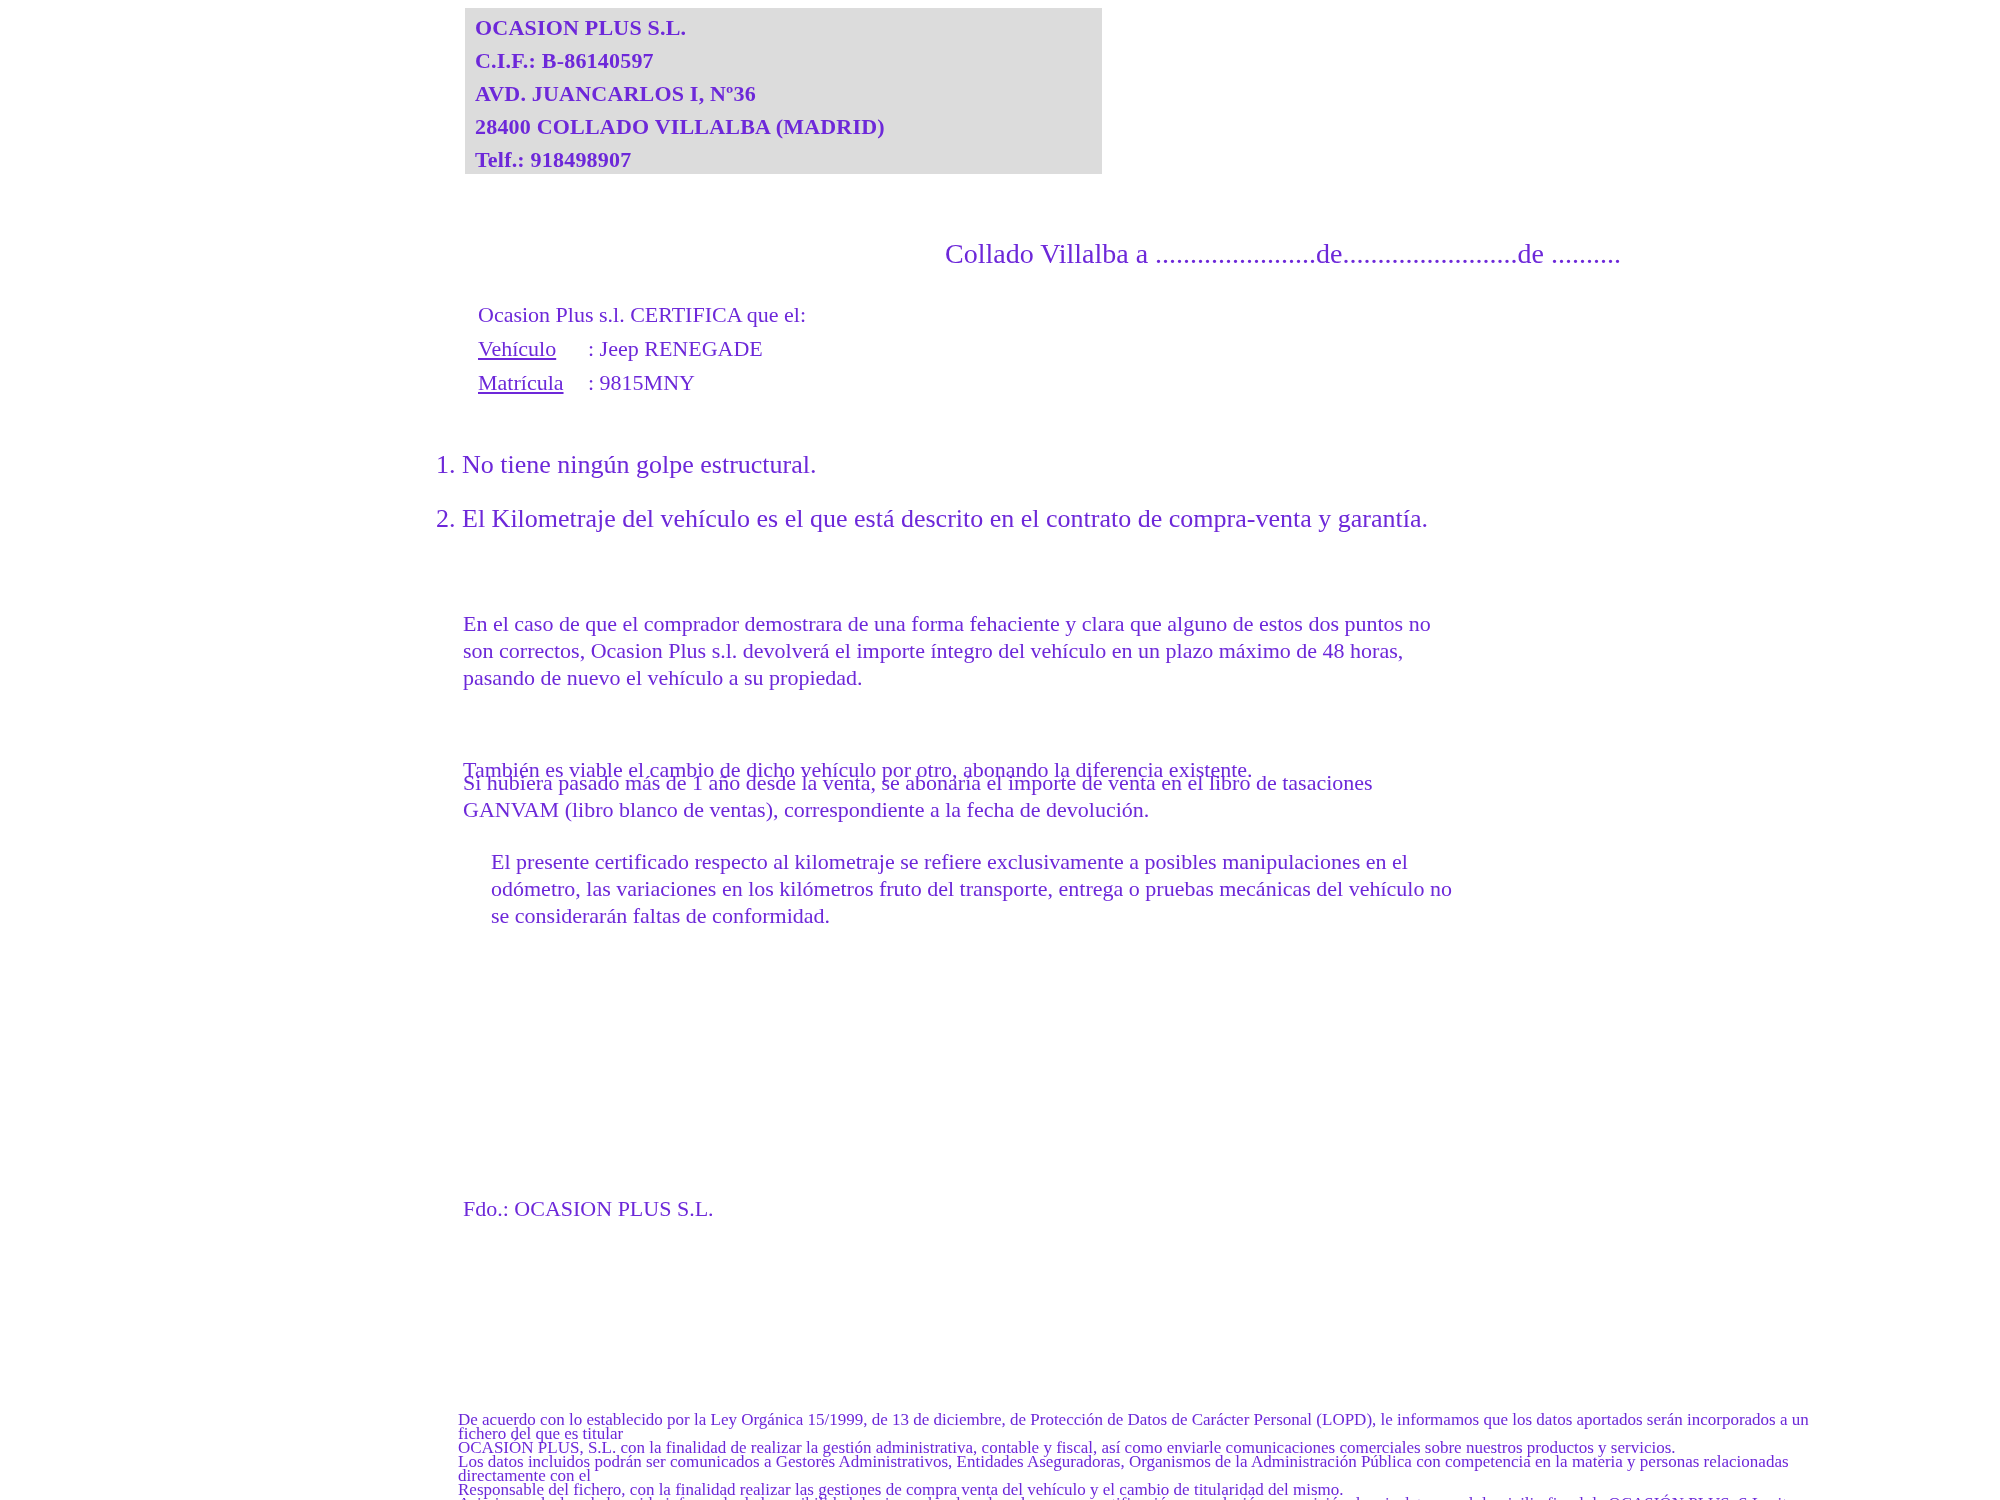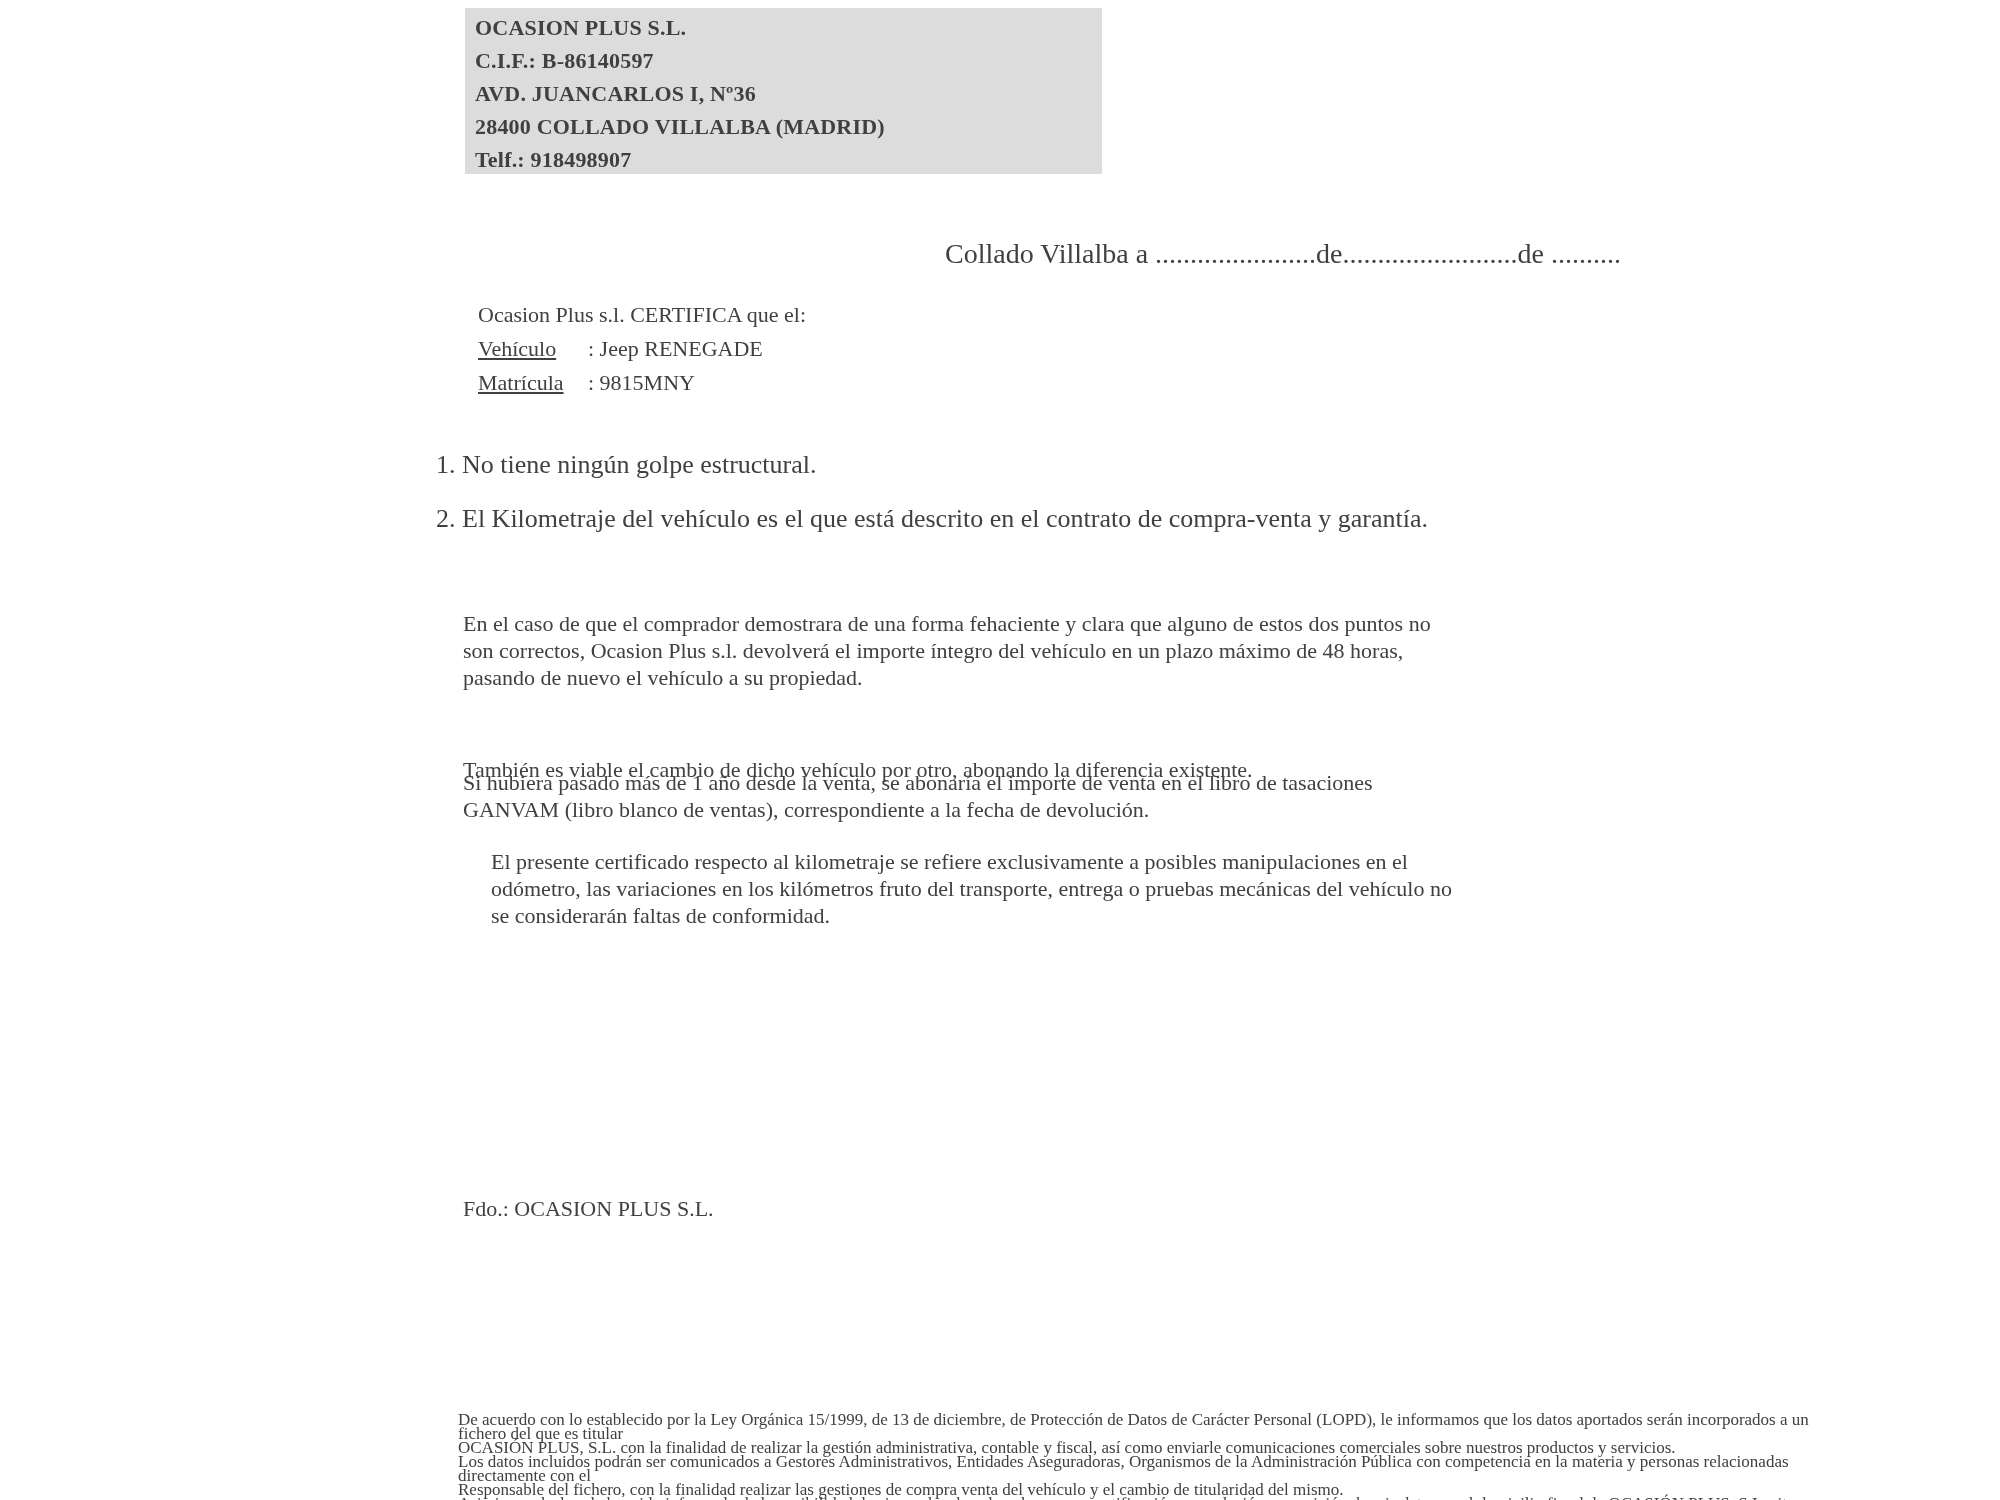--- a/index.html
+++ b/index.html
@@ -5,21 +5,21 @@
   html, body {
     margin: 0;
     padding: 0;
     background: #ffffff;
   }
   .page {
     position: relative;
     width: 1844px;
     height: 1500px;
     background: #ffffff;
-    color: #404040;
+    color: #6d28d9;
     font-family: "Liberation Serif", serif;
     font-size: 22px;
     overflow: hidden;
   }
   .multiline { white-space: pre-line; }
 
   .header-box {
     position: absolute;
     left: 465px;
     top: 8px;

